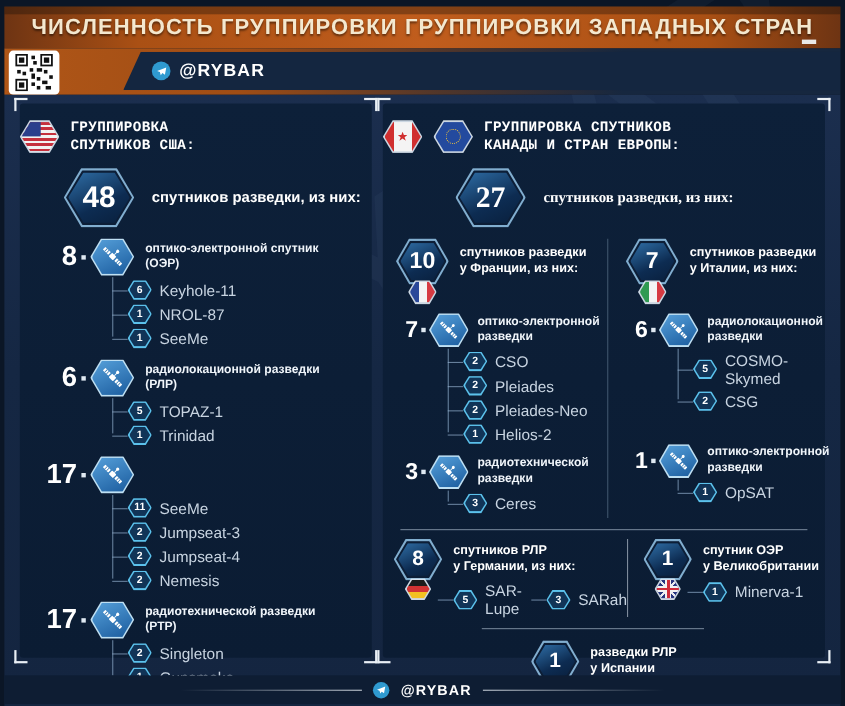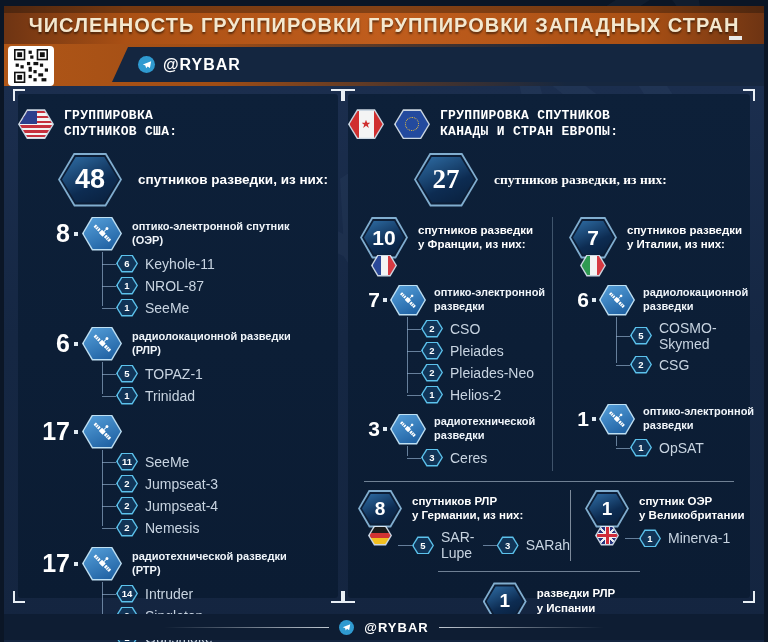--- a/index.html
+++ b/index.html
@@ -366,27 +366,20 @@
                 <use href="#sat"></use>
               </svg>
             </div>
           </div>
         <div class="sec-label">радиотехнической разведки (РТР)</div>
       </div>
       <div class="sub">
         <div class="si">
           <span class="hx shex">
               <span class="r"></span>
-              <span class="f">14</span>
-            </span>
-          <span class="si-name">Intruder</span>
-          </div>
-        <div class="si">
-          <span class="hx shex">
-              <span class="r"></span>
               <span class="f">2</span>
             </span>
           <span class="si-name">Singleton</span>
           </div>
         <div class="si">
           <span class="hx shex">
               <span class="r"></span>
               <span class="f">1</span>
             </span>
           <span class="si-name">Gunsmoke</span>

